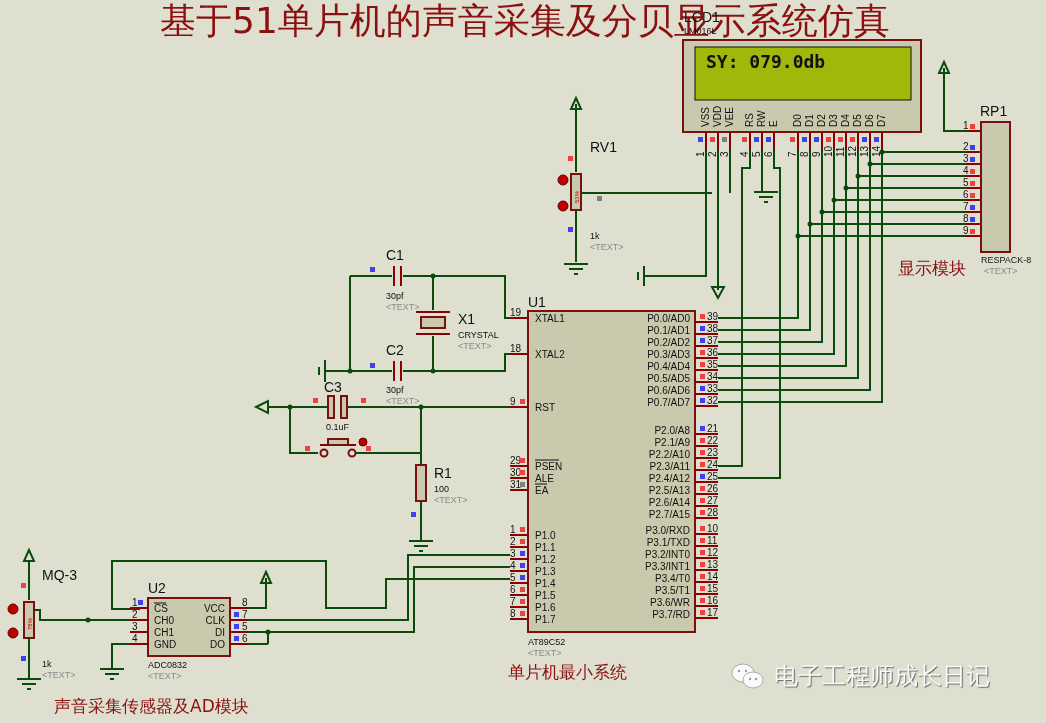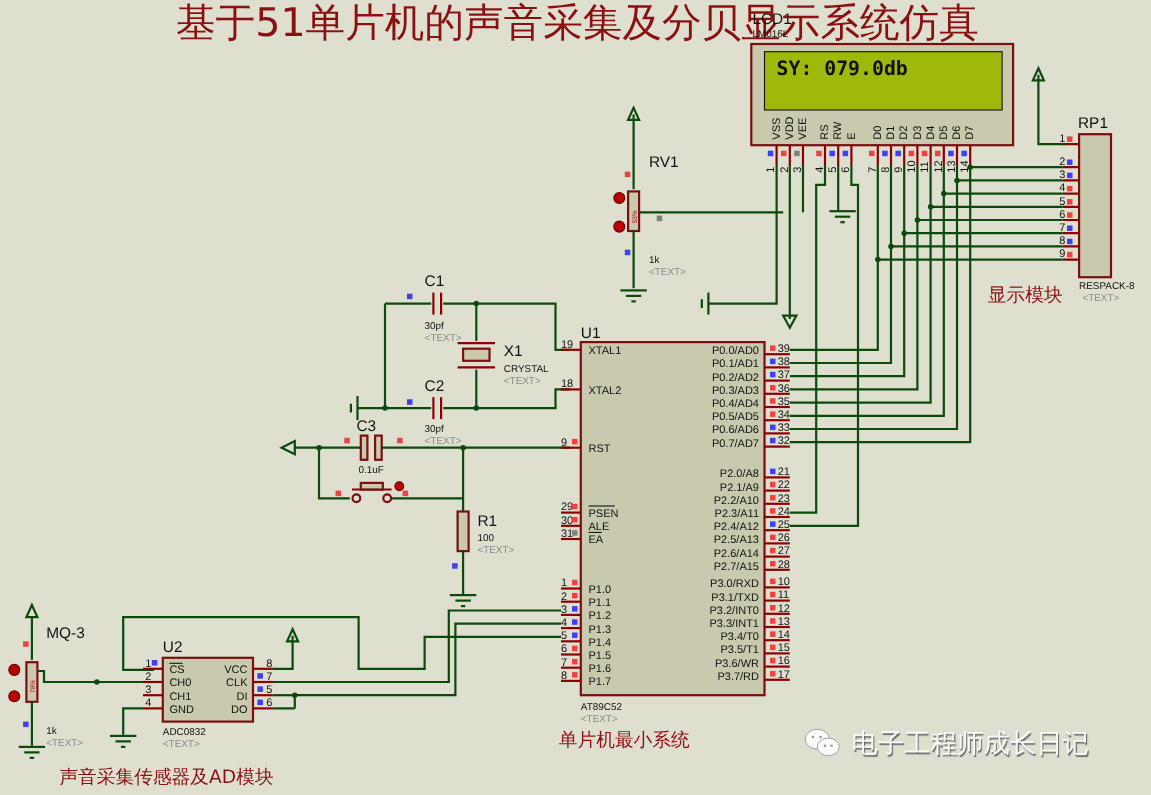--- a/index.html
+++ b/index.html
@@ -12,21 +12,21 @@
   .ref{font-family:"Liberation Sans",sans-serif;fill:#111;font-size:14px;}
   .val{font-family:"Liberation Sans",sans-serif;fill:#111;font-size:9px;}
   .txt{font-family:"Liberation Sans",sans-serif;fill:#8a8a8a;font-size:9px;}
   .pn{font-family:"Liberation Sans",sans-serif;fill:#111;font-size:10px;}
   .cn{font-family:"DejaVu Sans",sans-serif;fill:#8b1010;}
   .sqr{fill:#f04040;}
   .sqb{fill:#4040f0;}
   .sqg{fill:#808080;}
   .dot{fill:#0b4a0b;}
   .lcdtext{font-family:"DejaVu Sans Mono",monospace;font-size:18px;fill:#111;font-weight:bold;}
-  #wm{position:absolute;left:730px;top:660px;display:flex;align-items:center;gap:8px;}
+  #wm{position:absolute;left:730px;top:660px;display:flex;align-items:flex-end;gap:8px;}
   #wm span.t{font-family:"DejaVu Sans",sans-serif;font-size:24px;color:#fafafa;text-shadow:1px 1px 1px #666;}
 </style>
 </head>
 <body>
 
 <svg width="1046" height="723" viewBox="0 0 1046 723">
 
   <text x="160" y="33" class="cn" font-size="36">基于51单片机的声音采集及分贝显示系统仿真</text>
 
   <g>

